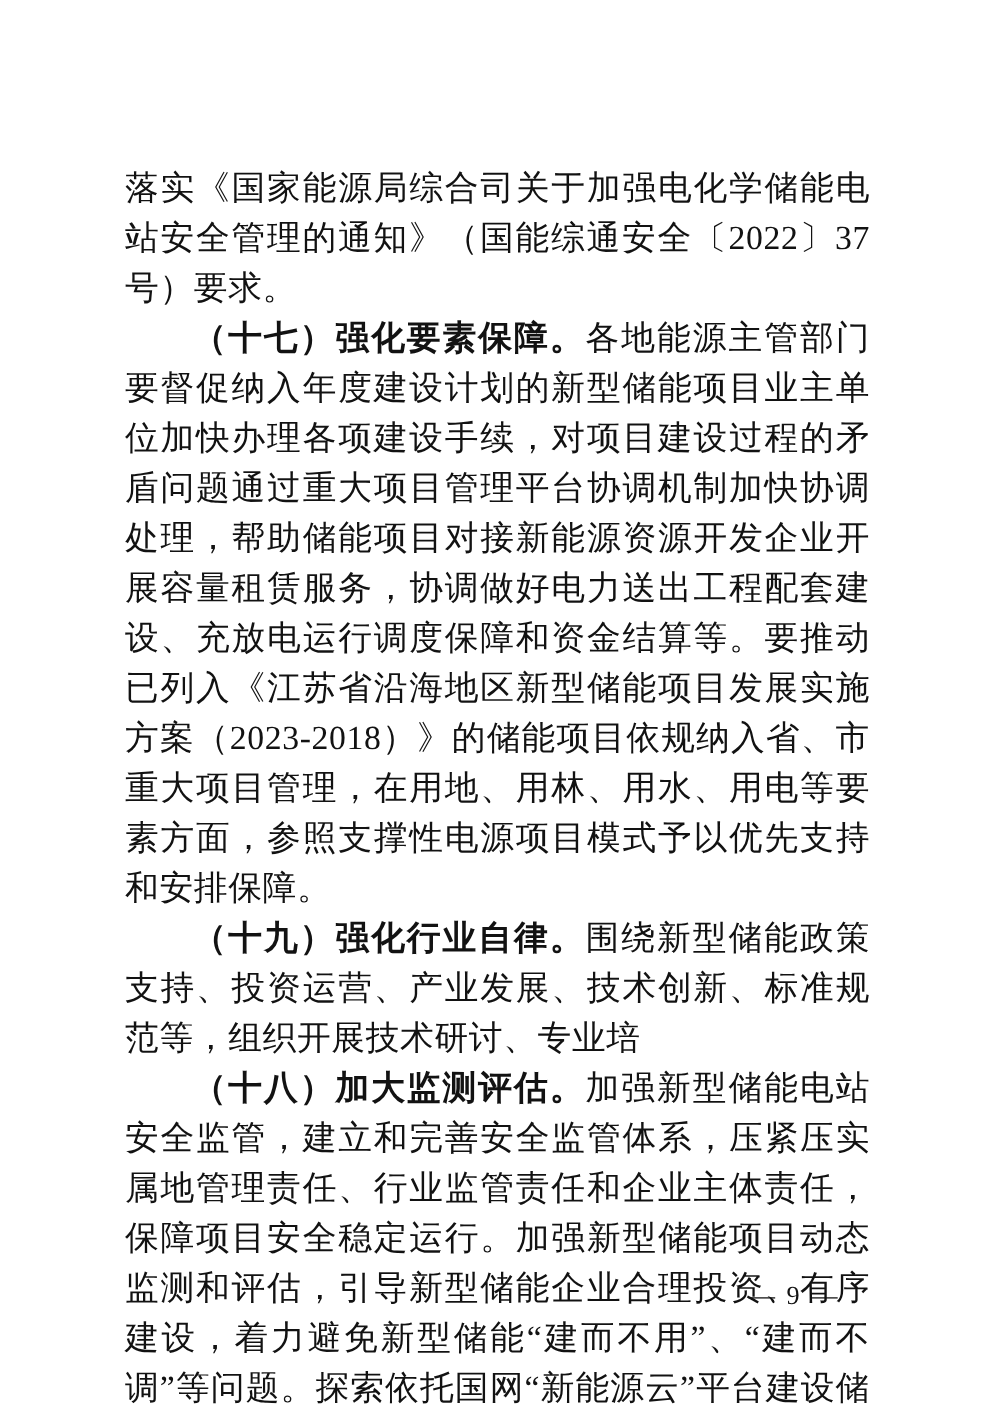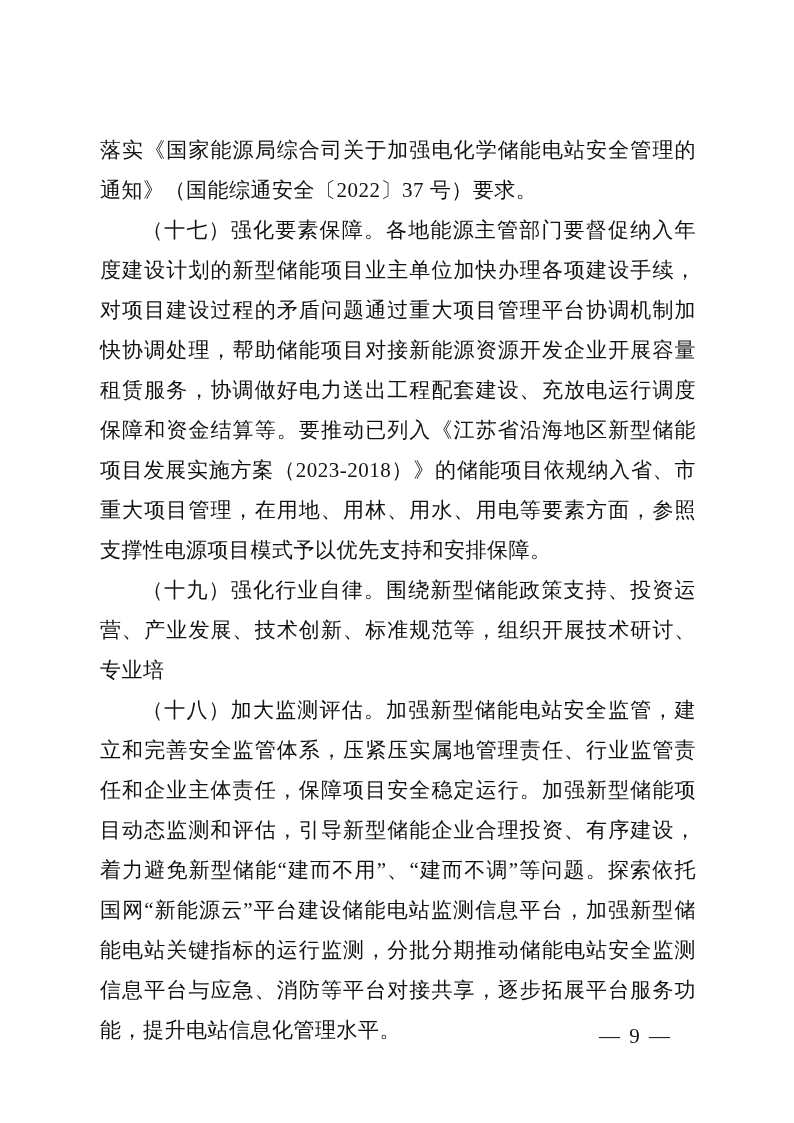--- a/index.html
+++ b/index.html
@@ -17,31 +17,31 @@
     color: #121212;
   }
   .doc-body {
     position: absolute;
     left: 100px;
     top: 130px;
     width: 596px;
   }
   .para {
     margin: 0;
-    font-size: 21px;
+    font-size: 27px;
     line-height: 40px;
     text-align: justify;
     text-justify: inter-ideograph;
     letter-spacing: 0.5px;
   }
   .para.indent {
     text-indent: 2em;
   }
   .para .lead {
-    font-weight: normal;
+    font-weight: bold;
   }
   .page-number {
     position: absolute;
     top: 1022px;
     right: 122px;
     font-size: 21px;
     line-height: 28px;
     color: #121212;
     letter-spacing: 2px;
   }

